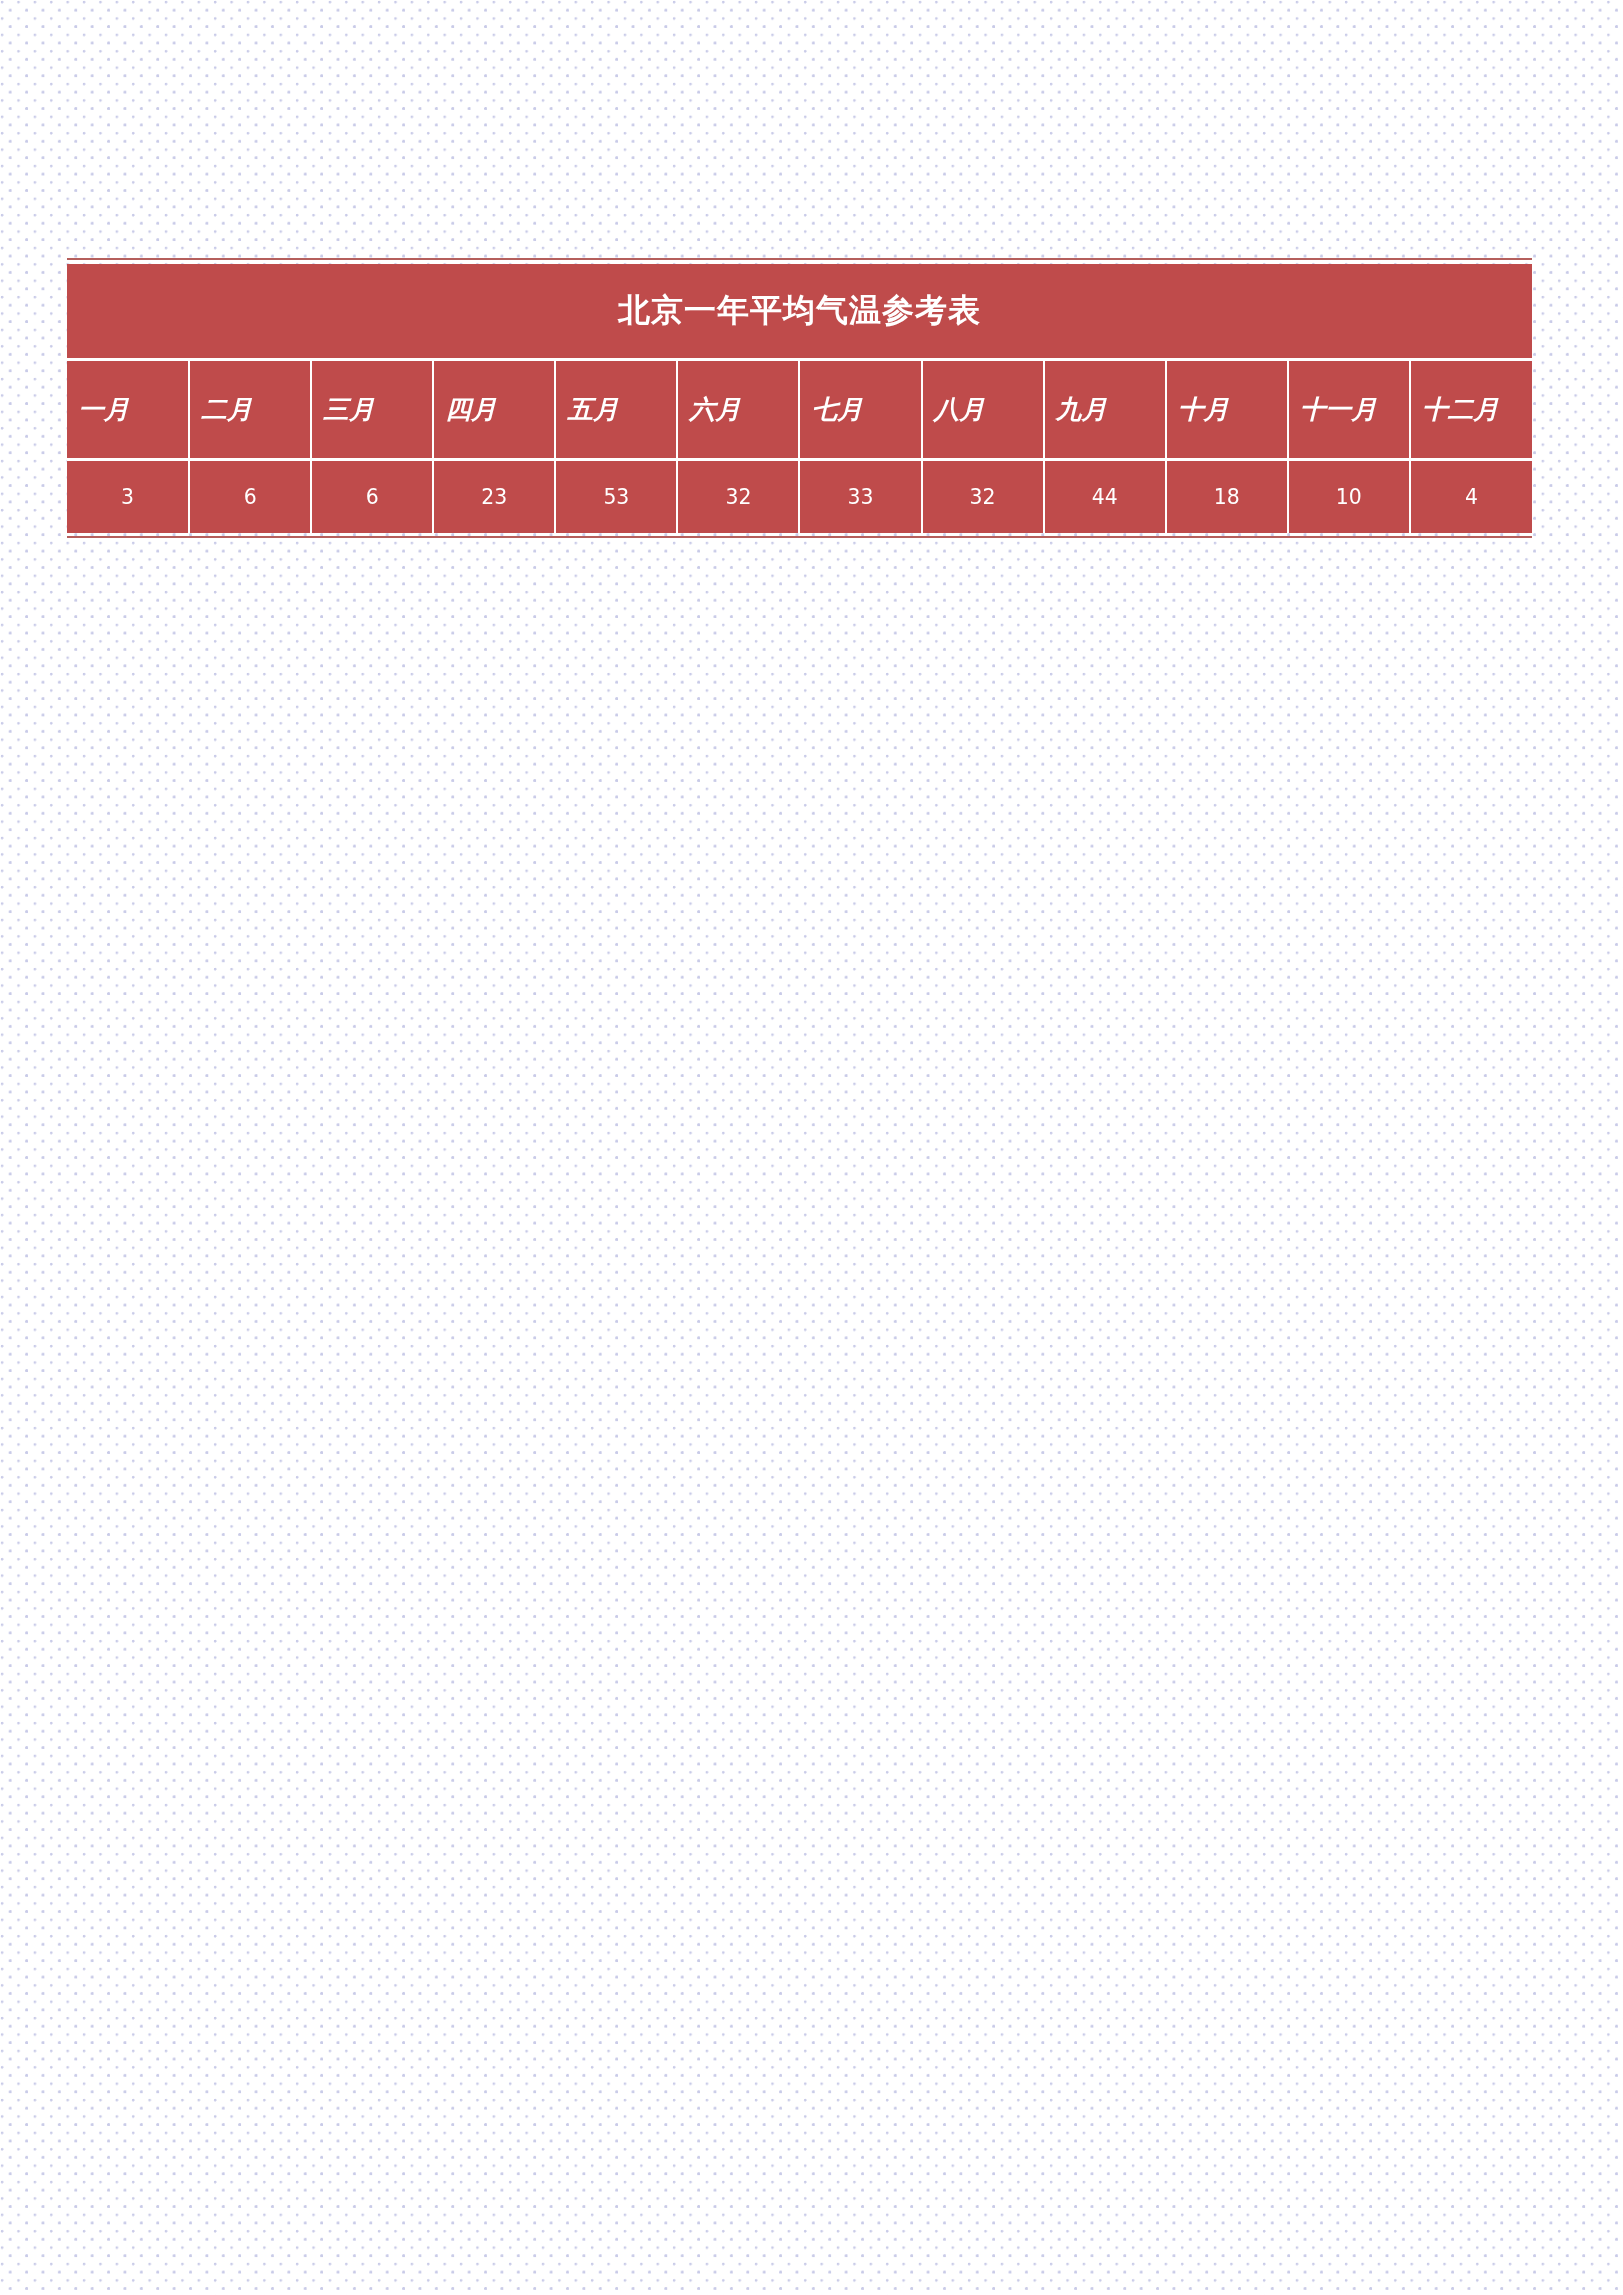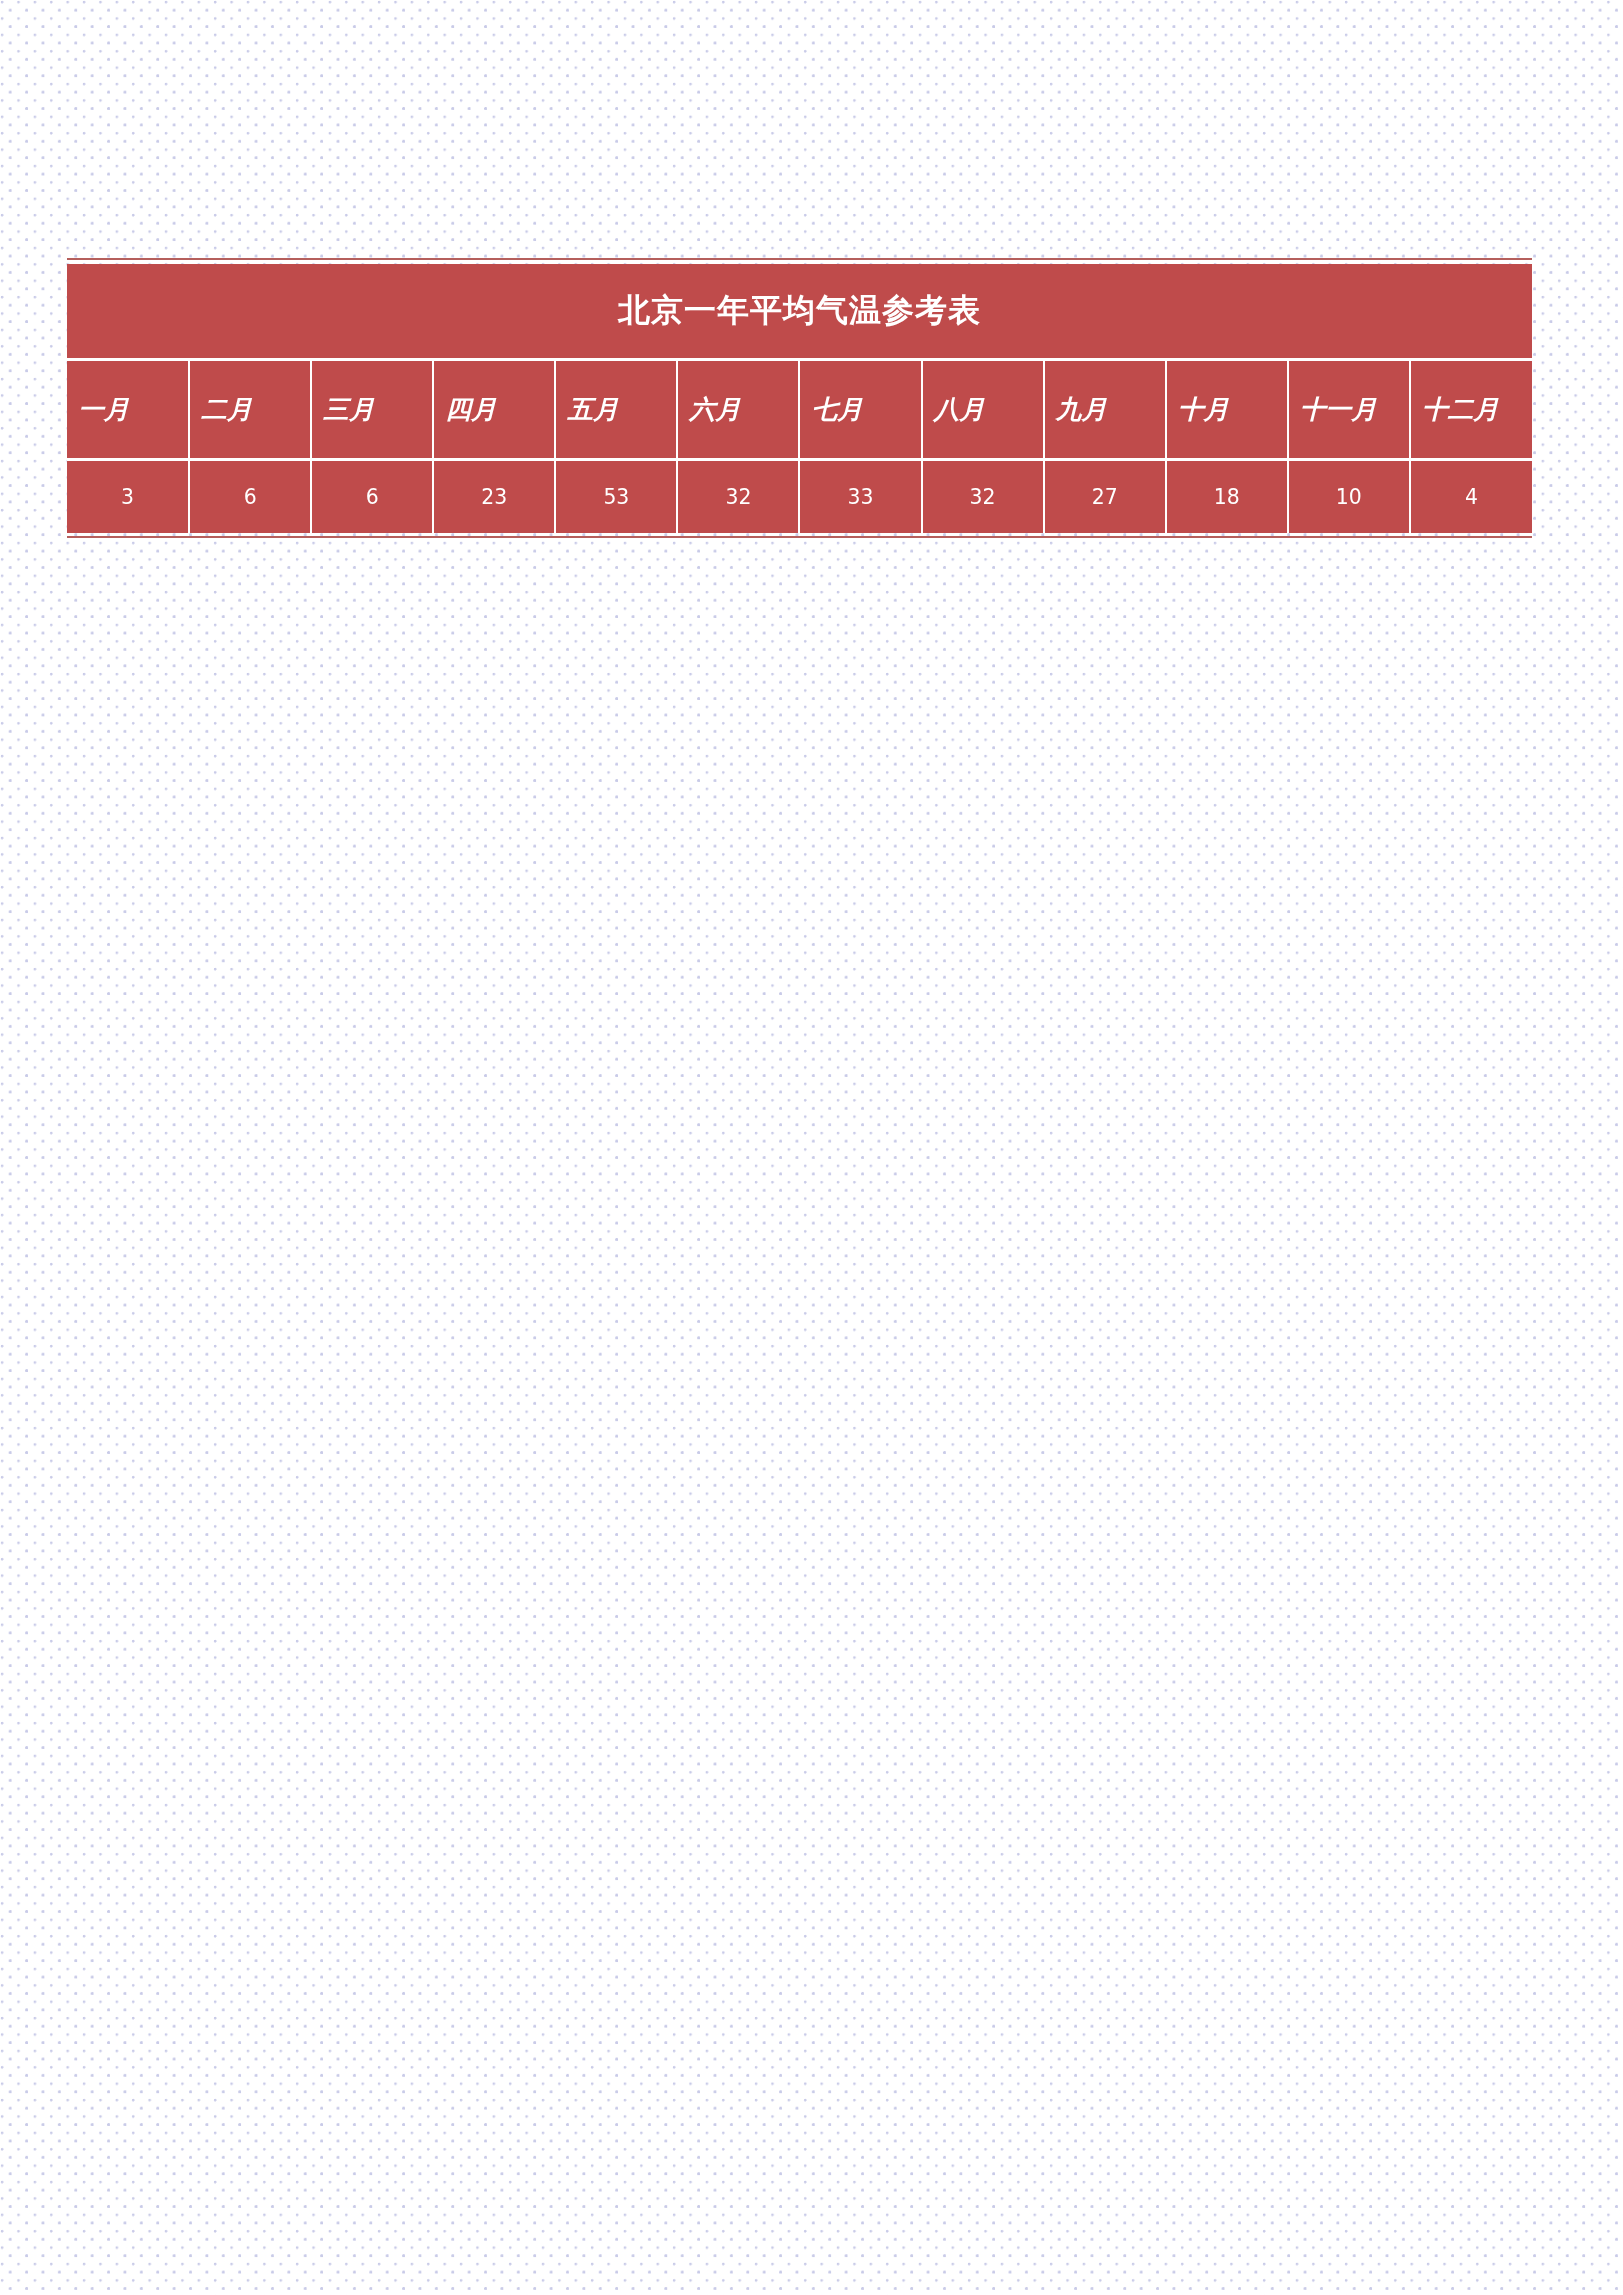--- a/index.html
+++ b/index.html
@@ -128,21 +128,21 @@
 
       <tr class="value-row">
         <td>3</td>
         <td>6</td>
         <td>6</td>
         <td>23</td>
         <td>53</td>
         <td>32</td>
         <td>33</td>
         <td>32</td>
-        <td>27</td>
+        <td>44</td>
         <td>18</td>
         <td>10</td>
         <td>4</td>
       </tr>
     </tbody>
   </table>
 
   <div class="bottom-rule"></div>
 
 </div>

